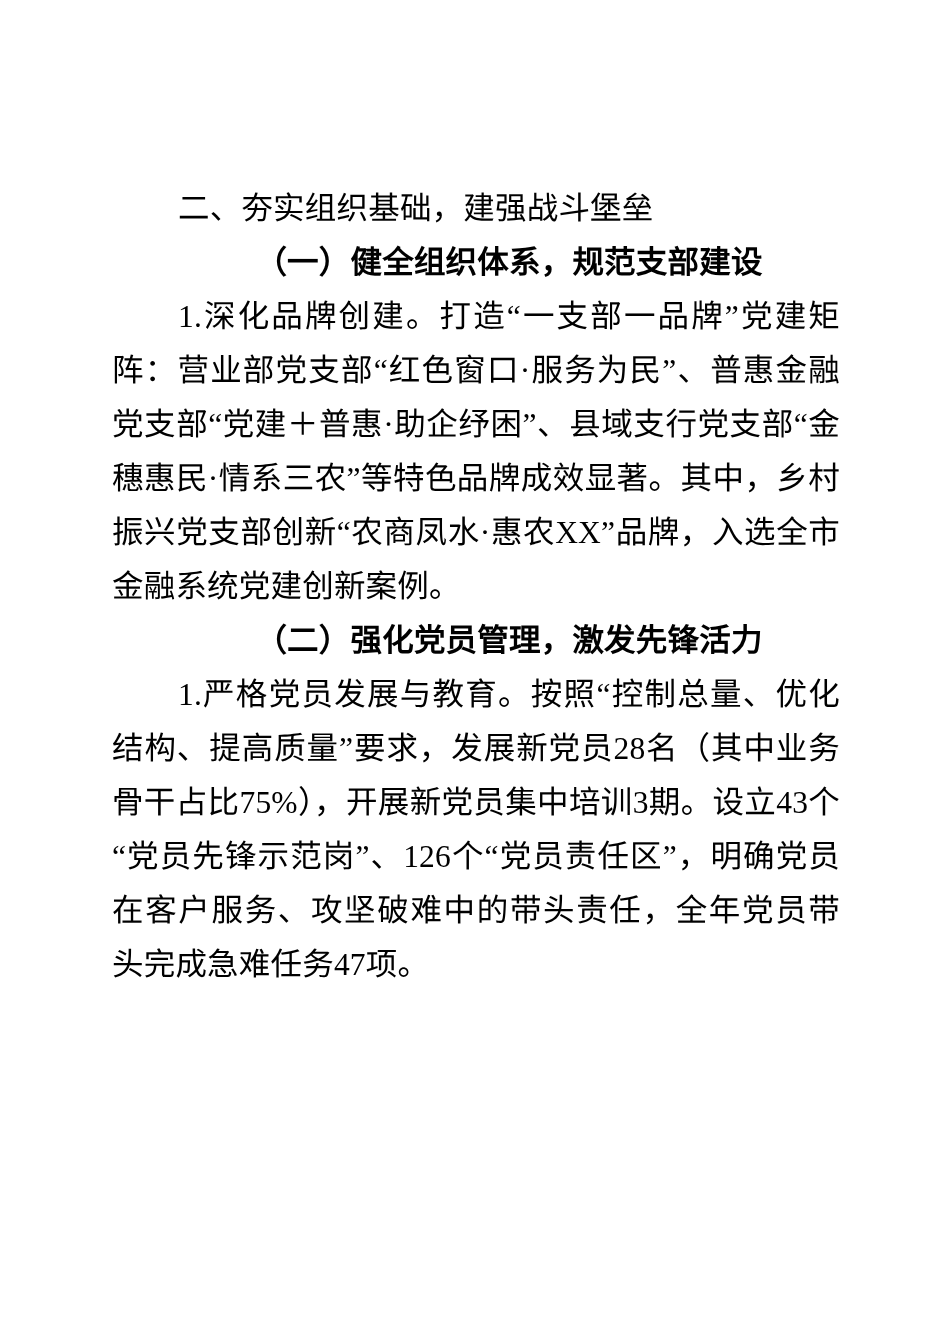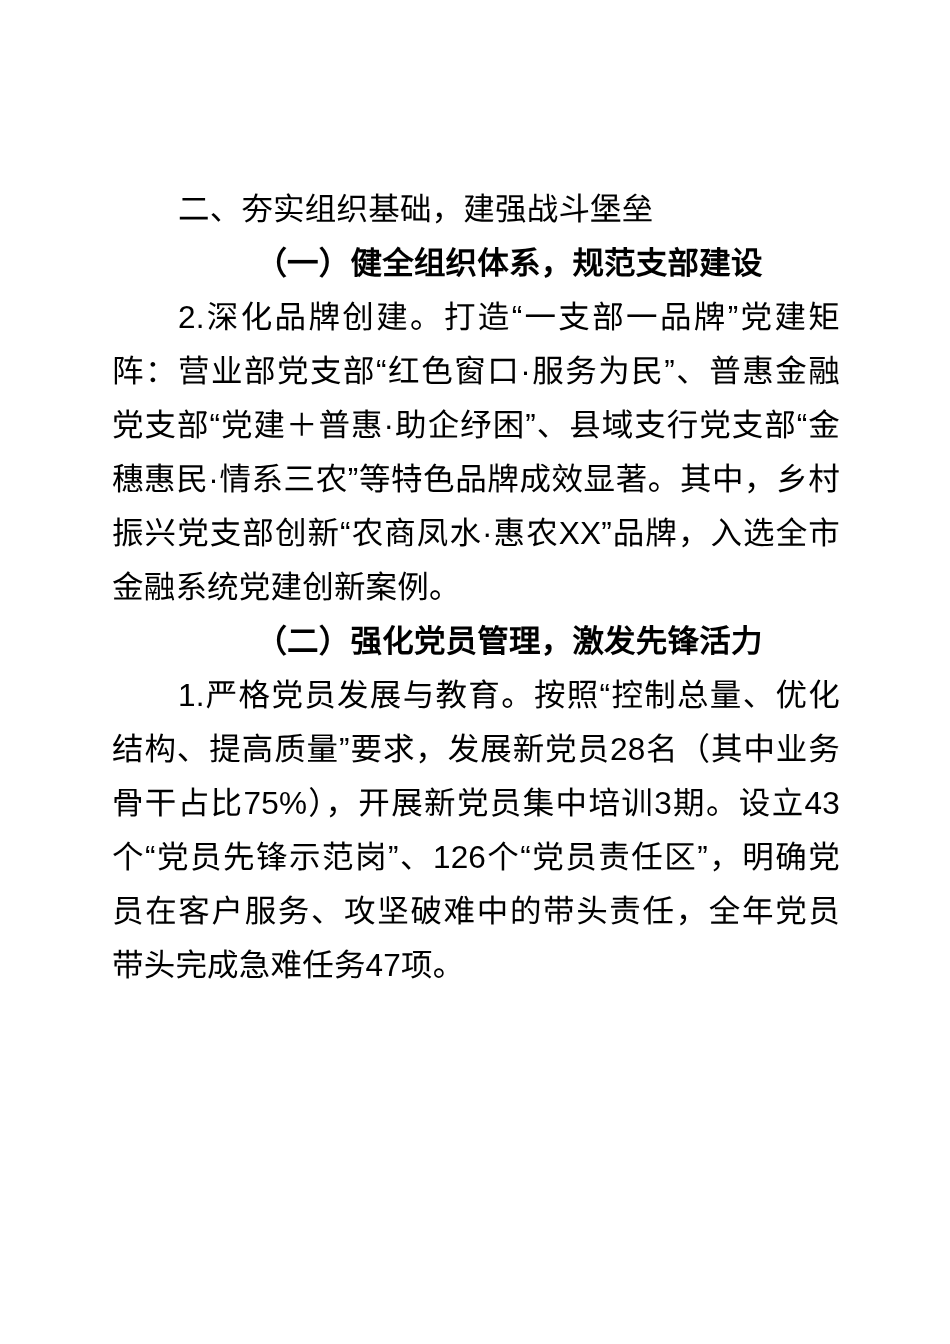--- a/index.html
+++ b/index.html
@@ -16,20 +16,21 @@
   }
 
   .page {
     position: relative;
     width: 950px;
     height: 1263px;
     margin: 0 auto;
     background: #ffffff;
     overflow: hidden;
     box-sizing: border-box;
+    font-family: Liberation Serif, serif;
   }
 
   .doc-body {
     position: absolute;
     left: 112px;
     top: 182px;
     width: 728px;
   }
 
   
@@ -71,20 +72,20 @@
 <body>
 
 <div class="page">
   <div class="doc-body">
 
     <p class="section-heading">二、夯实组织基础，建强战斗堡垒</p>
 
     <p class="sub-heading">（一）健全组织体系，规范支部建设</p>
 
 
-    <p class="para">2.深化品牌创建。打造“一支部一品牌”党建矩阵：营业部党支部“红色窗口·服务为民”、普惠金融党支部“党建＋普惠·助企纾困”、县域支行党支部“金穗惠民·情系三农”等特色品牌成效显著。其中，乡村振兴党支部创新“农商凤水·惠农XX”品牌，入选全市金融系统党建创新案例。</p>
+    <p class="para">1.深化品牌创建。打造“一支部一品牌”党建矩阵：营业部党支部“红色窗口·服务为民”、普惠金融党支部“党建＋普惠·助企纾困”、县域支行党支部“金穗惠民·情系三农”等特色品牌成效显著。其中，乡村振兴党支部创新“农商凤水·惠农XX”品牌，入选全市金融系统党建创新案例。</p>
 
     <p class="sub-heading">（二）强化党员管理，激发先锋活力</p>
 
     <p class="para">1.严格党员发展与教育。按照“控制总量、优化结构、提高质量”要求，发展新党员28名（其中业务骨干占比75%），开展新党员集中培训3期。设立43个“党员先锋示范岗”、126个“党员责任区”，明确党员在客户服务、攻坚破难中的带头责任，全年党员带头完成急难任务47项。</p>
 
   </div>
 </div>
 
 </body></html>

